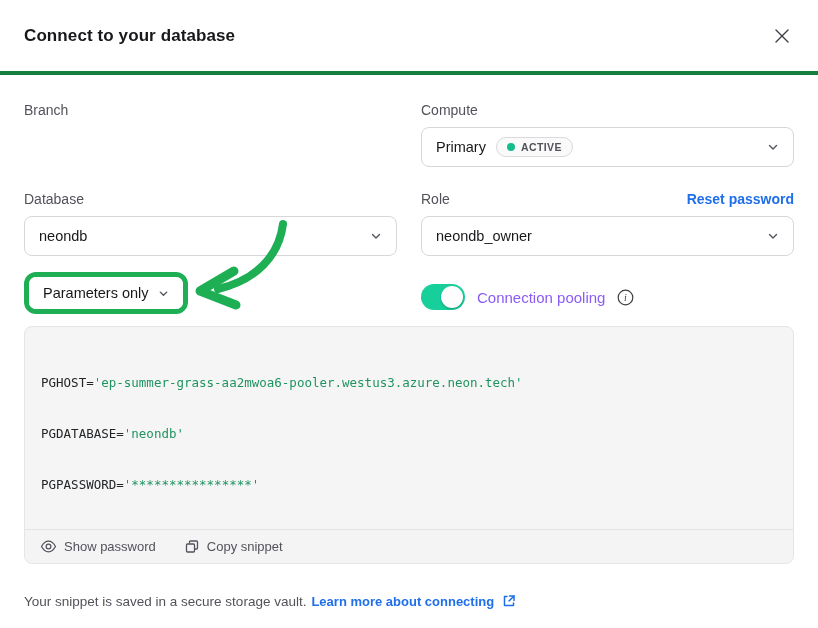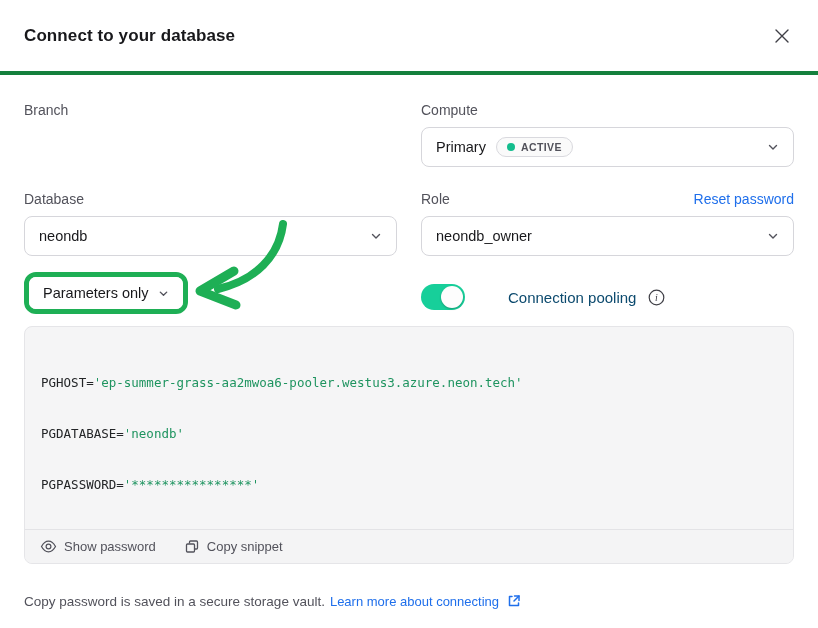--- a/index.html
+++ b/index.html
@@ -13,21 +13,21 @@
     padding:0 26px 0 24px; border-bottom:4px solid #15803d;text-align:right; }
   .hdr-title { font-size:17px; font-weight:bold; letter-spacing:.1px; }
   .close-btn { width:20px; height:20px; display:flex; align-items:center; justify-content:center; cursor:pointer; }
 
   
   .main { padding:26px 24px 0; }
   .grid { display:grid; grid-template-columns:1fr 1fr; column-gap:24px; }
 
   .field-label-row { display:flex; align-items:center; justify-content:space-between;
     font-size:14px; color:#52525b; margin-bottom:9px; height:17px; }
-  .link { color:#1f6feb; font-weight:normal; font-size:14px; text-decoration:none; cursor:pointer; }
+  .link { color:#1f6feb; font-weight:bold; font-size:14px; text-decoration:none; cursor:pointer; }
 
   .select { display:flex; align-items:center; gap:10px; height:40px;
     border:1px solid #d6d6db; border-radius:8px; padding:0 14px; background:#fff;
     font-size:14.5px; cursor:pointer; }
   .select .chev { margin-left:auto; display:flex; }
 
   .badge { display:inline-flex; align-items:center; gap:6px; border:1px solid #d9d9de;
     background:#fafafa; border-radius:999px; padding:3px 10px; font-size:10.5px;
     font-weight:bold; letter-spacing:.4px; color:#52525b; }
   .dot { width:8px; height:8px; border-radius:50%; background:#13bd8d; }
@@ -40,21 +40,21 @@
   .param-box { display:inline-flex; border:5px solid #1eaf55; border-radius:12px; background:#fff;text-align:center; }
   .param-select { display:flex; align-items:center; gap:9px; padding:8px 14px;
     font-size:14.5px; background:#fff; border-radius:7px; cursor:pointer; }
   .arrow-svg { position:absolute; left:calc(100% + 2px); top:-54px; width:110px; height:94px;
     pointer-events:none; }
 
   .pool-row { display:flex; align-items:center; gap:12px; padding-top:12px; }
   .toggle { width:44px; height:26px; border-radius:999px; background:#17cf9a; position:relative; cursor:pointer; flex:0 0 auto; }
   .toggle .knob { position:absolute; top:2px; right:2px; width:22px; height:22px;
     border-radius:50%; background:#fdfdfd; box-shadow:0 1px 2px rgba(0,0,0,.25); }
-  .pool-label { font-size:15px; color:#0c4a6e;margin-left:31px; }
+  .pool-label { font-size:15px; color:#8b5cf6; }
   .info { display:flex; cursor:pointer; }
 
   
   .code-block { margin-top:12px; border:1px solid #e5e5e8; border-radius:8px;
     background:#f5f5f6; overflow:hidden; }
   .code-area { height:202px; padding:13px 16px; font-family:"DejaVu Sans Mono", monospace;
     font-size:12.5px; line-height:17px; white-space:pre; }
   .code-line .k { color:#232527; }
   .code-line .v { color:#1f9460; }
   .code-bar { height:34px; border-top:1px solid #e3e3e6; background:#f4f4f5;
@@ -197,21 +197,21 @@
               <path d="M5.5 4.5 V3 a1 1 0 0 1 1-1 h6 a1 1 0 0 1 1 1 v6 a1 1 0 0 1-1 1 H11"></path>
               <rect x="2.5" y="5" width="8" height="8" rx="1"></rect>
             </svg>
           </span>
           <span>Copy snippet</span>
         </div>
       </div>
     </div>
 
     <div class="foot">
-      <span>Copy password is saved in a secure storage vault.</span>
+      <span>Your snippet is saved in a secure storage vault.</span>
       <a class="link">
         <span>Learn more about connecting</span>
         <span>
           <svg width="14" height="14" viewBox="0 0 14 14" fill="none" stroke="#1f6feb" stroke-width="1.5" stroke-linecap="round" stroke-linejoin="round">
             <path d="M5 2.5 H2.5 V11.5 H11.5 V9"></path>
             <path d="M7.5 2 H12 V6.5"></path>
             <path d="M12 2 L7 7"></path>
           </svg>
         </span>
       </a>

